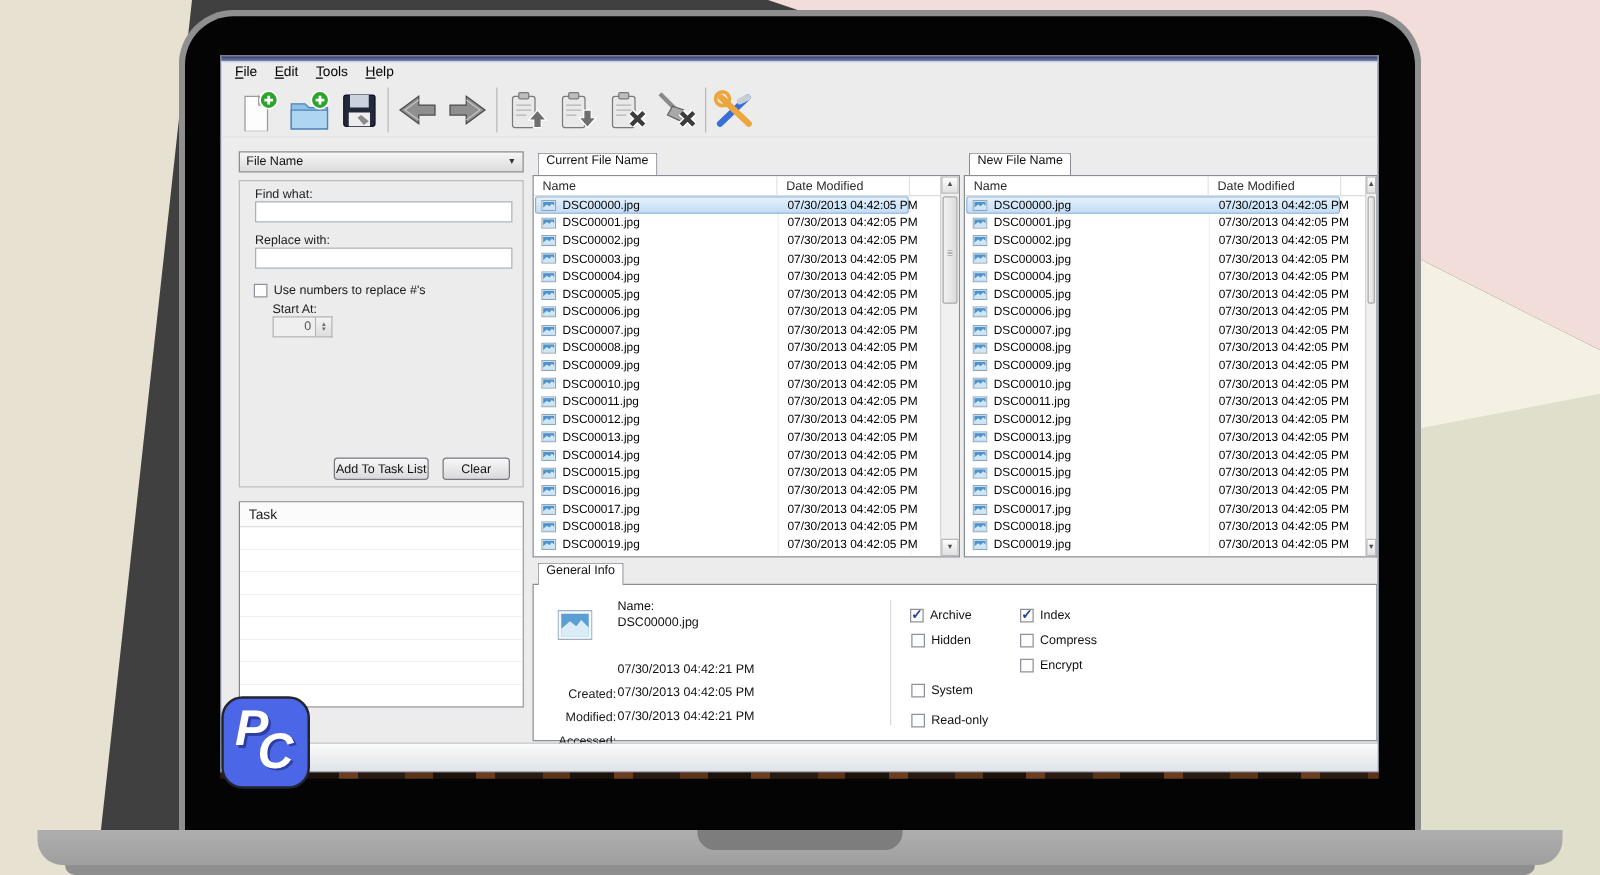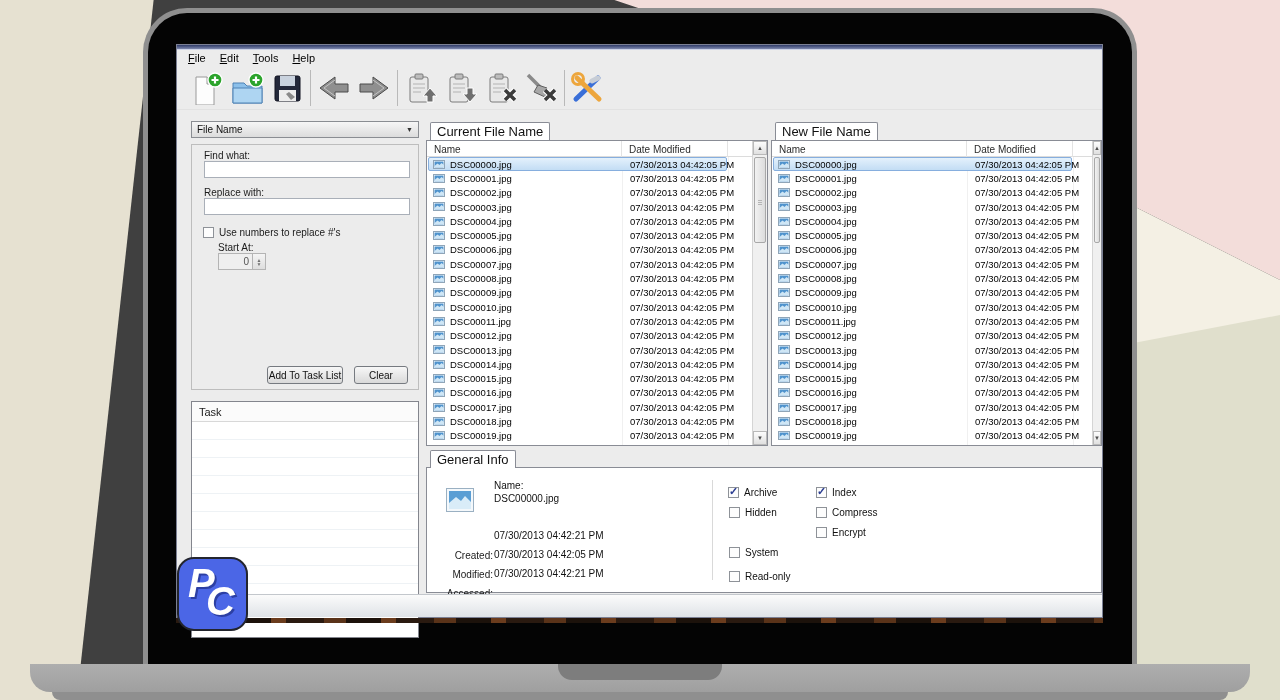--- a/index.html
+++ b/index.html
@@ -55,30 +55,30 @@
          display:flex; align-items:center; justify-content:center; cursor:default; }
   .spin { position:absolute; left:41px; top:208px; width:48px; height:17px; display:flex; }
   .spin input { width:35px; height:17px; border:1px solid #b4b4b4; background:#efefef;
                 font-size:10px; text-align:right; padding-right:3px; color:#555;
                 font-family:"Liberation Sans",sans-serif; }
   .spin-ud { width:13px; height:17px; border:1px solid #b4b4b4; border-left:none;
              background:linear-gradient(#f4f4f4,#dedede); display:flex; flex-direction:column;
              align-items:center; justify-content:center; font-size:5px; color:#707070; line-height:4px; }
 
   
-  .taskpanel { position:absolute; left:14px; top:356px; width:228px; height:237px;
+  .taskpanel { position:absolute; left:14px; top:356px; width:228px; height:165px;
                background:#fff; border:1px solid #83858d; }
   .taskhdr { height:20px; background:#fbfbfb; border-bottom:1px solid #d8d8d8;
              font-size:11px; color:#1c1c1c; display:flex; align-items:center; padding-left:7px; }
   .taskbody { position:absolute; left:0; top:20px; right:0; bottom:0;
               background:repeating-linear-gradient(to bottom,#ffffff 0 17px,#eef2f5 17px 18px); }
 
   
   .tab { position:absolute; height:18px; background:#fff; border:1px solid #898c95; border-bottom:none;
-         border-radius:2px 2px 0 0; font-size:13px; color:#111; display:flex; align-items:center;
+         border-radius:2px 2px 0 0; font-size:10px; color:#111; display:flex; 
          padding:0 6px; z-index:2; }
   .listbody { position:absolute; background:#fff; border:1px solid #898c95; overflow:hidden; }
   .listhdr { position:absolute; left:0; top:0; right:0; height:16px; background:#fff;
              border-bottom:1px solid #dcdcdc; font-size:10px; color:#2b2b2b; }
   .hcell { position:absolute; top:0; height:16px; display:flex; align-items:center; padding-left:7px;
            border-right:1px solid #e3e3e3; }
   .rows { position:absolute; left:0; top:16px; right:0; bottom:0; overflow:hidden; }
   .lrow { position:relative; height:14.3px; font-size:9.5px; color:#000; }
   .lrow .hl { display:none; }
   .lrow.selected .hl { display:block; position:absolute; left:1px; top:0; width:299px; height:14px;

